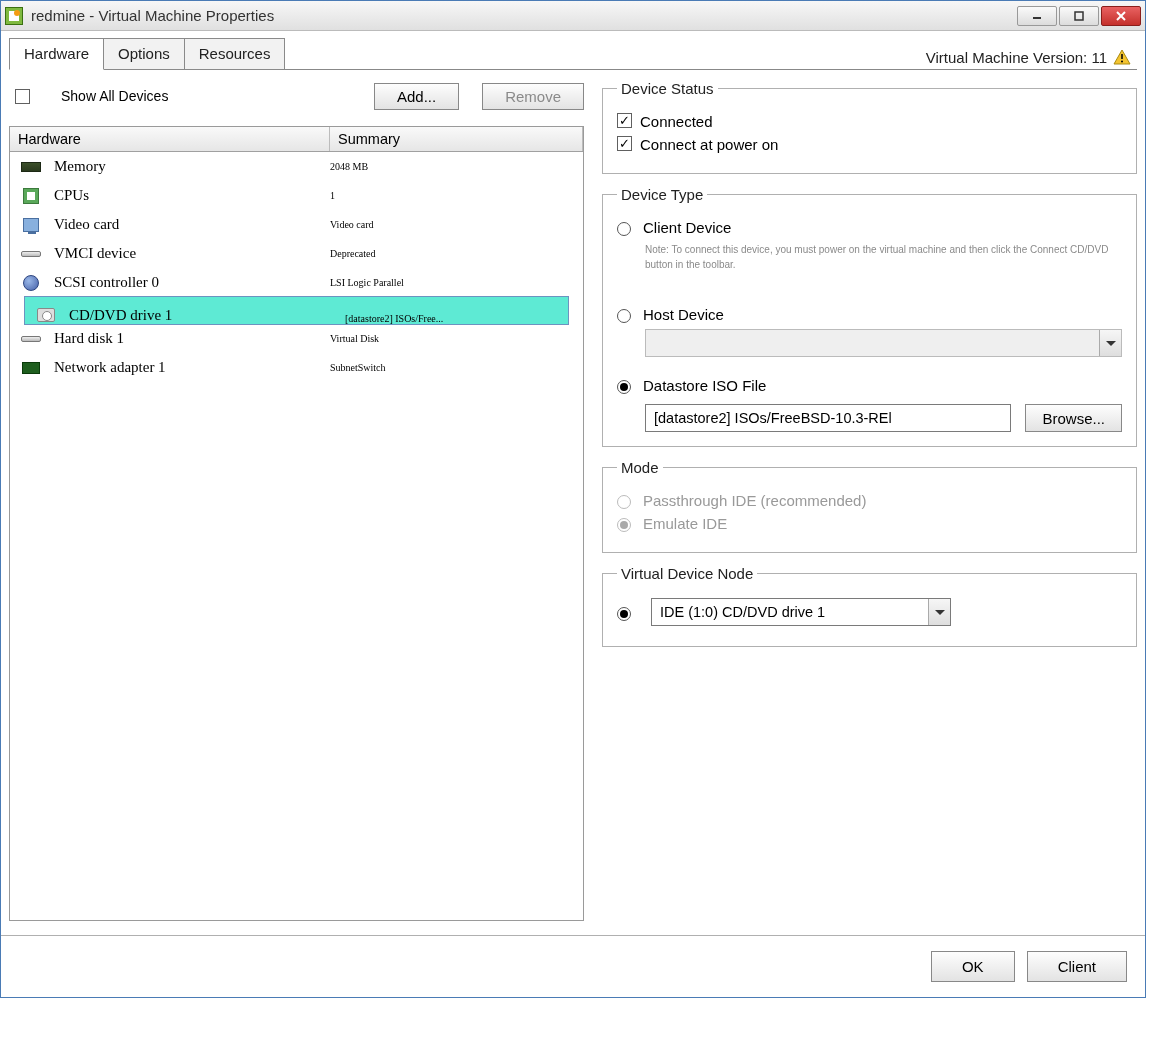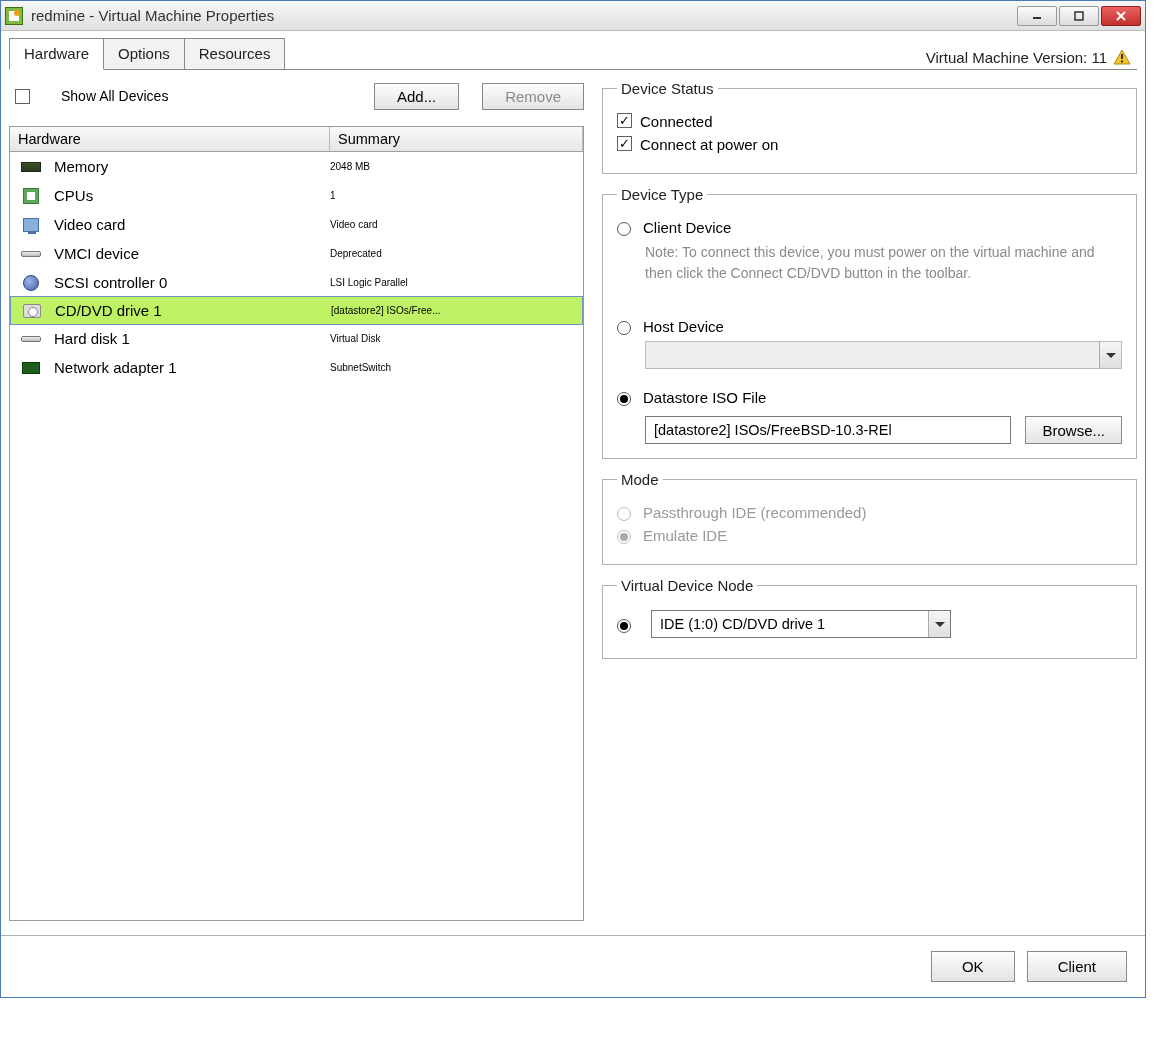--- a/index.html
+++ b/index.html
@@ -35,34 +35,34 @@
 .chk.checked::after { content: "✓"; font-size: 13px; line-height: 1; color: #000; }
 .btn { padding: 4px 22px; border: 1px solid #888; background: linear-gradient(to bottom, #fdfdfd, #e3e3e3); cursor: pointer; font-size: 15px; }
 .btn.disabled { color: #8a8a8a; }
 .spacer { flex: 1; }
 
 .hw-list { border: 1px solid #9a9a9a; }
 .hw-header { display: flex; background: linear-gradient(to bottom, #f9f9f9, #e6e6e6); border-bottom: 1px solid #a0a0a0; }
 .hw-header-cell { padding: 4px 8px; font-size: 14.5px; border-right: 1px solid #bcbcbc; }
 .hw-col-name { width: 320px; }
 .hw-col-sum { flex: 1; }
-.hw-rows { background: #fff; height: 768px; overflow: hidden; }
+.hw-rows { background: #fff; height: 768px; overflow: hidden; font-family: Liberation Serif, serif; }
 .hw-row { display: flex; align-items: center; height: 29px; cursor: pointer; }
-.hw-row.selected { background: #bef264; border: 1px solid #6d93c0; margin: -1px 0; }
+.hw-row.selected { background: #5eead4; border: 1px solid #6d93c0; margin: -1px 14px; align-items: flex-end; }
 .hw-icon { width: 22px; height: 18px; margin: 0 12px 0 10px; display: inline-flex; align-items: center; justify-content: center; font-size: 14px; }
 .hw-name { width: 276px; font-size: 15px; }
 .hw-summary { font-size: 10px; }
 
 fieldset { border: 1px solid #b0b0b0; padding: 10px 14px 14px 14px; margin-bottom: 12px; }
 fieldset legend { padding: 0 4px; font-size: 15px; color: #222; }
 fieldset.disabled { color: #999; }
 
 .field-row { display: flex; align-items: flex-start; margin: 6px 0; }
 .field-row label { font-size: 15px; }
-.note { color: #8a8a8a; font-size: 14px; margin-left: 28px; margin-top: 2px; line-height: 1.5; }
+.note { color: #8a8a8a; font-size: 10px; margin-left: 28px; margin-top: 2px; line-height: 1.5; }
 .radio { width: 14px; height: 14px; border: 1px solid #555; border-radius: 50%; margin-right: 12px; margin-top: 3px; position: relative; background: #fff; }
 .radio.checked::after { content: ""; position: absolute; inset: 2px; background: #000; border-radius: 50%; }
 .radio.disabled { border-color: #bbb; }
 .radio.disabled.checked::after { background: #aaa; }
 
 .combo { display: flex; align-items: center; border: 1px solid #7a7a7a; background: #fff; height: 28px; }
 .combo.disabled { background: #efefef; border-color: #bbb; }
 .combo input { border: none; flex: 1; padding: 0 8px; font-size: 14.5px; background: transparent; outline: none; }
 .combo .arrow { width: 22px; height: 100%; border-left: 1px solid #aaa; display: flex; align-items: center; justify-content: center; background: linear-gradient(to bottom, #f6f6f6, #dedede); }
 .combo .arrow::after { content: ""; border: 5px solid transparent; border-top-color: #333; margin-top: 5px; }

